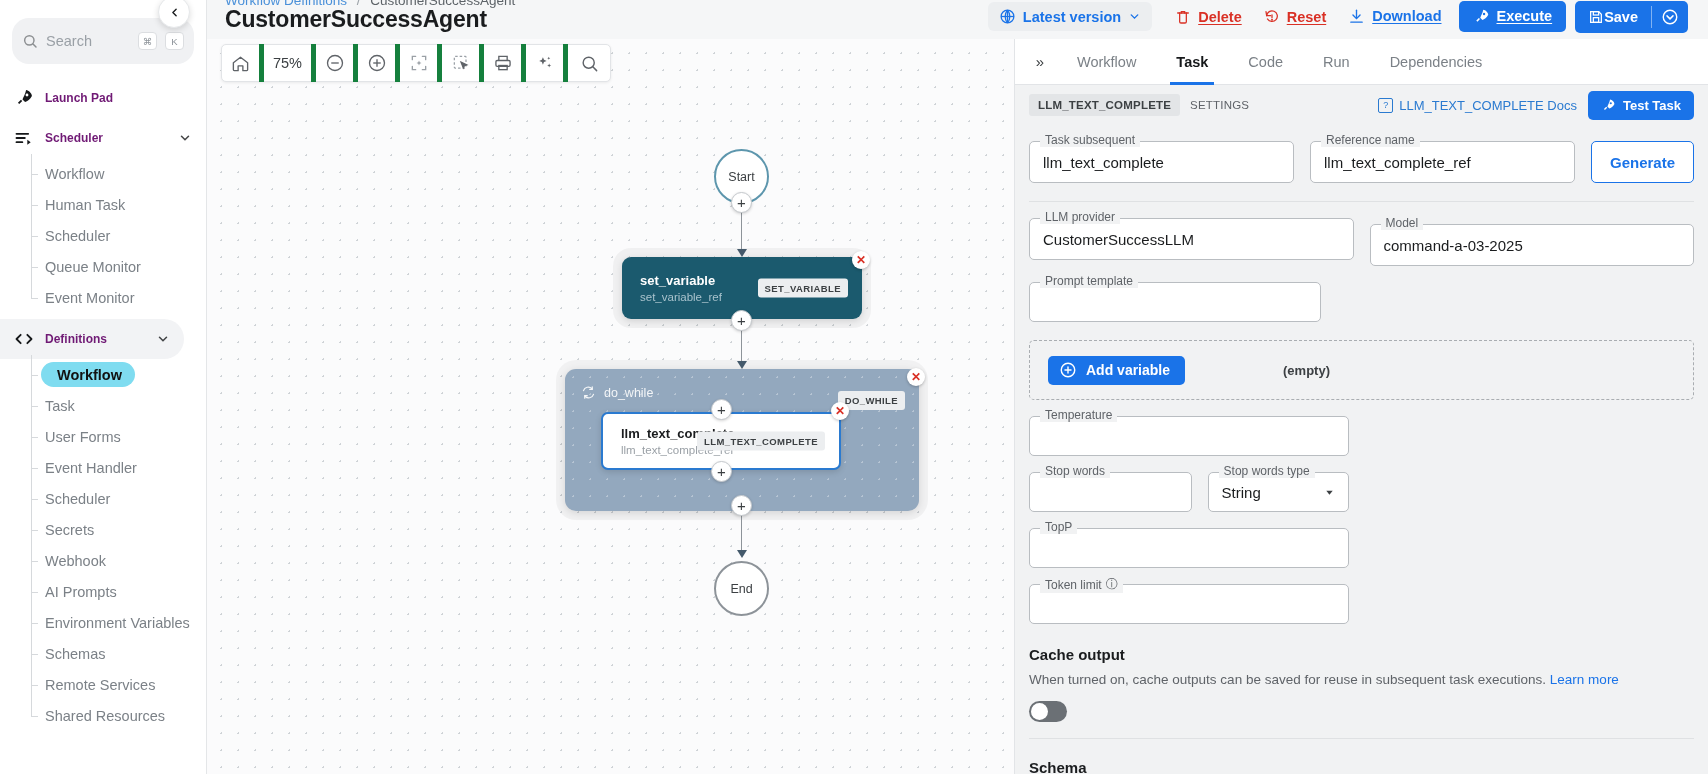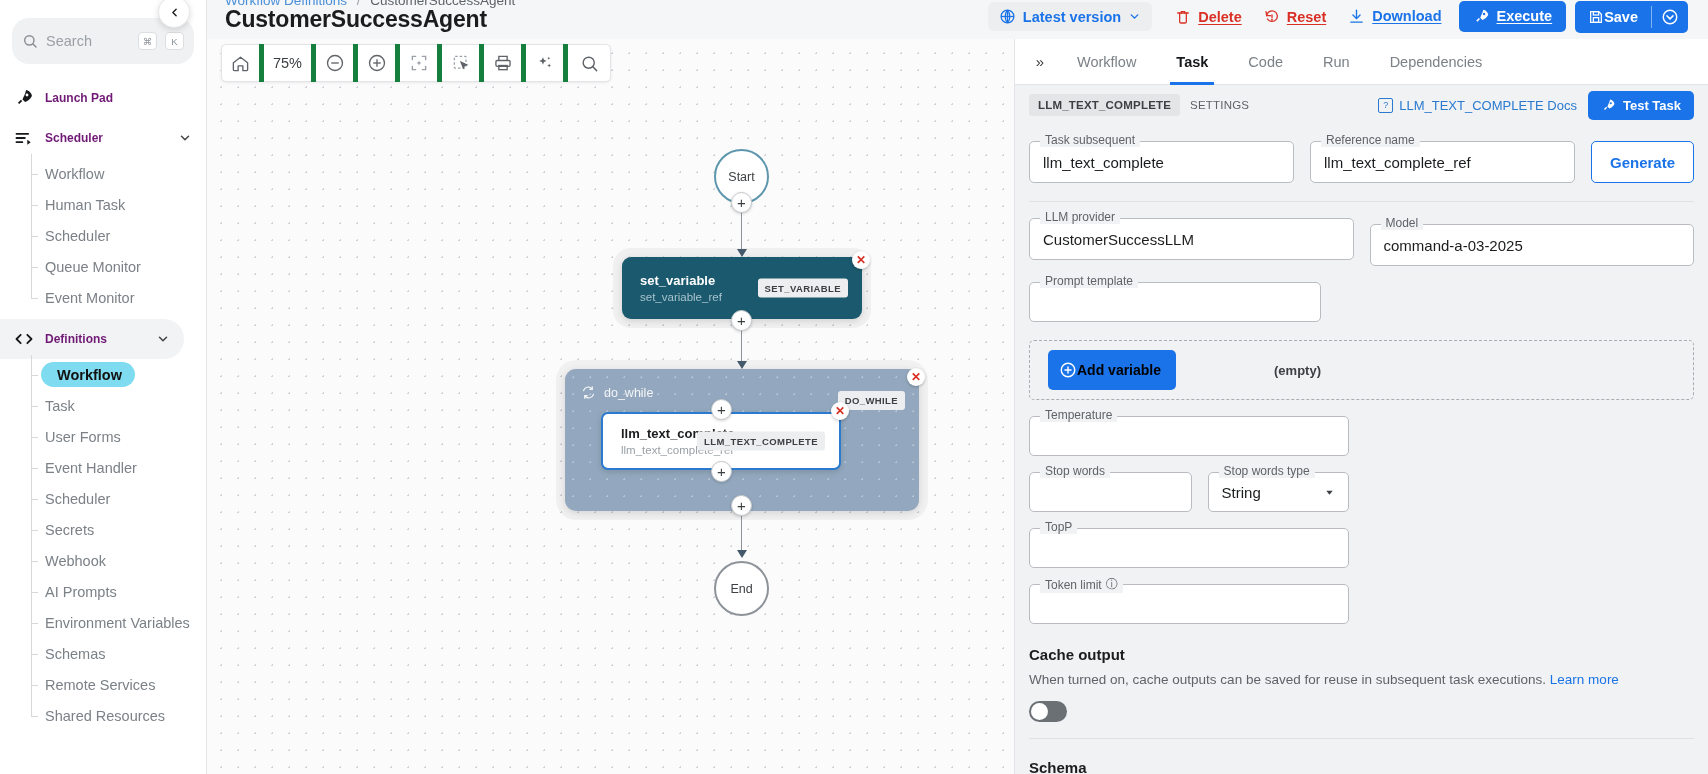--- a/index.html
+++ b/index.html
@@ -268,22 +268,22 @@
     border-radius: 5px; height: 42px; padding: 0 18px; font-size: 15px;
     font-weight: 600; display: flex; align-items: center; cursor: pointer;
     margin-top: 16px; flex: 0 0 auto;
   }
 
   .var-box {
     margin-top: 18px; border: 1.3px dashed #a9adb1; border-radius: 5px;
     height: 60px; display: flex; align-items: center; padding: 0 18px;
   }
   .add-var {
-    background: #1a73e8; color: #000000; border-radius: 5px; height: 40px;
-    padding: 0 15px 0 11px; display: flex; align-items: center; 
+    background: #1a73e8; color: #ffffff; border-radius: 5px; height: 29px;
+    padding: 0 15px 0 11px; display: flex; align-items: center; gap: 9px;
     font-size: 14px; font-weight: 600; cursor: pointer;
   }
   .empty-lbl { margin-left: 98px; font-size: 13px; color: #3c4043; font-weight: 600; }
 
   .cache-h { font-size: 15px; font-weight: 700; color: #1a1c1e; margin-top: 22px; }
   .cache-d { font-size: 13.5px; color: #5f6368; margin-top: 9px; }
   .cache-d a { color: #1a73e8; text-decoration: none; }
   .toggle {
     margin-top: 14px; width: 38px; height: 21px; background: #6b7075;
     border-radius: 11px; position: relative; cursor: pointer;

